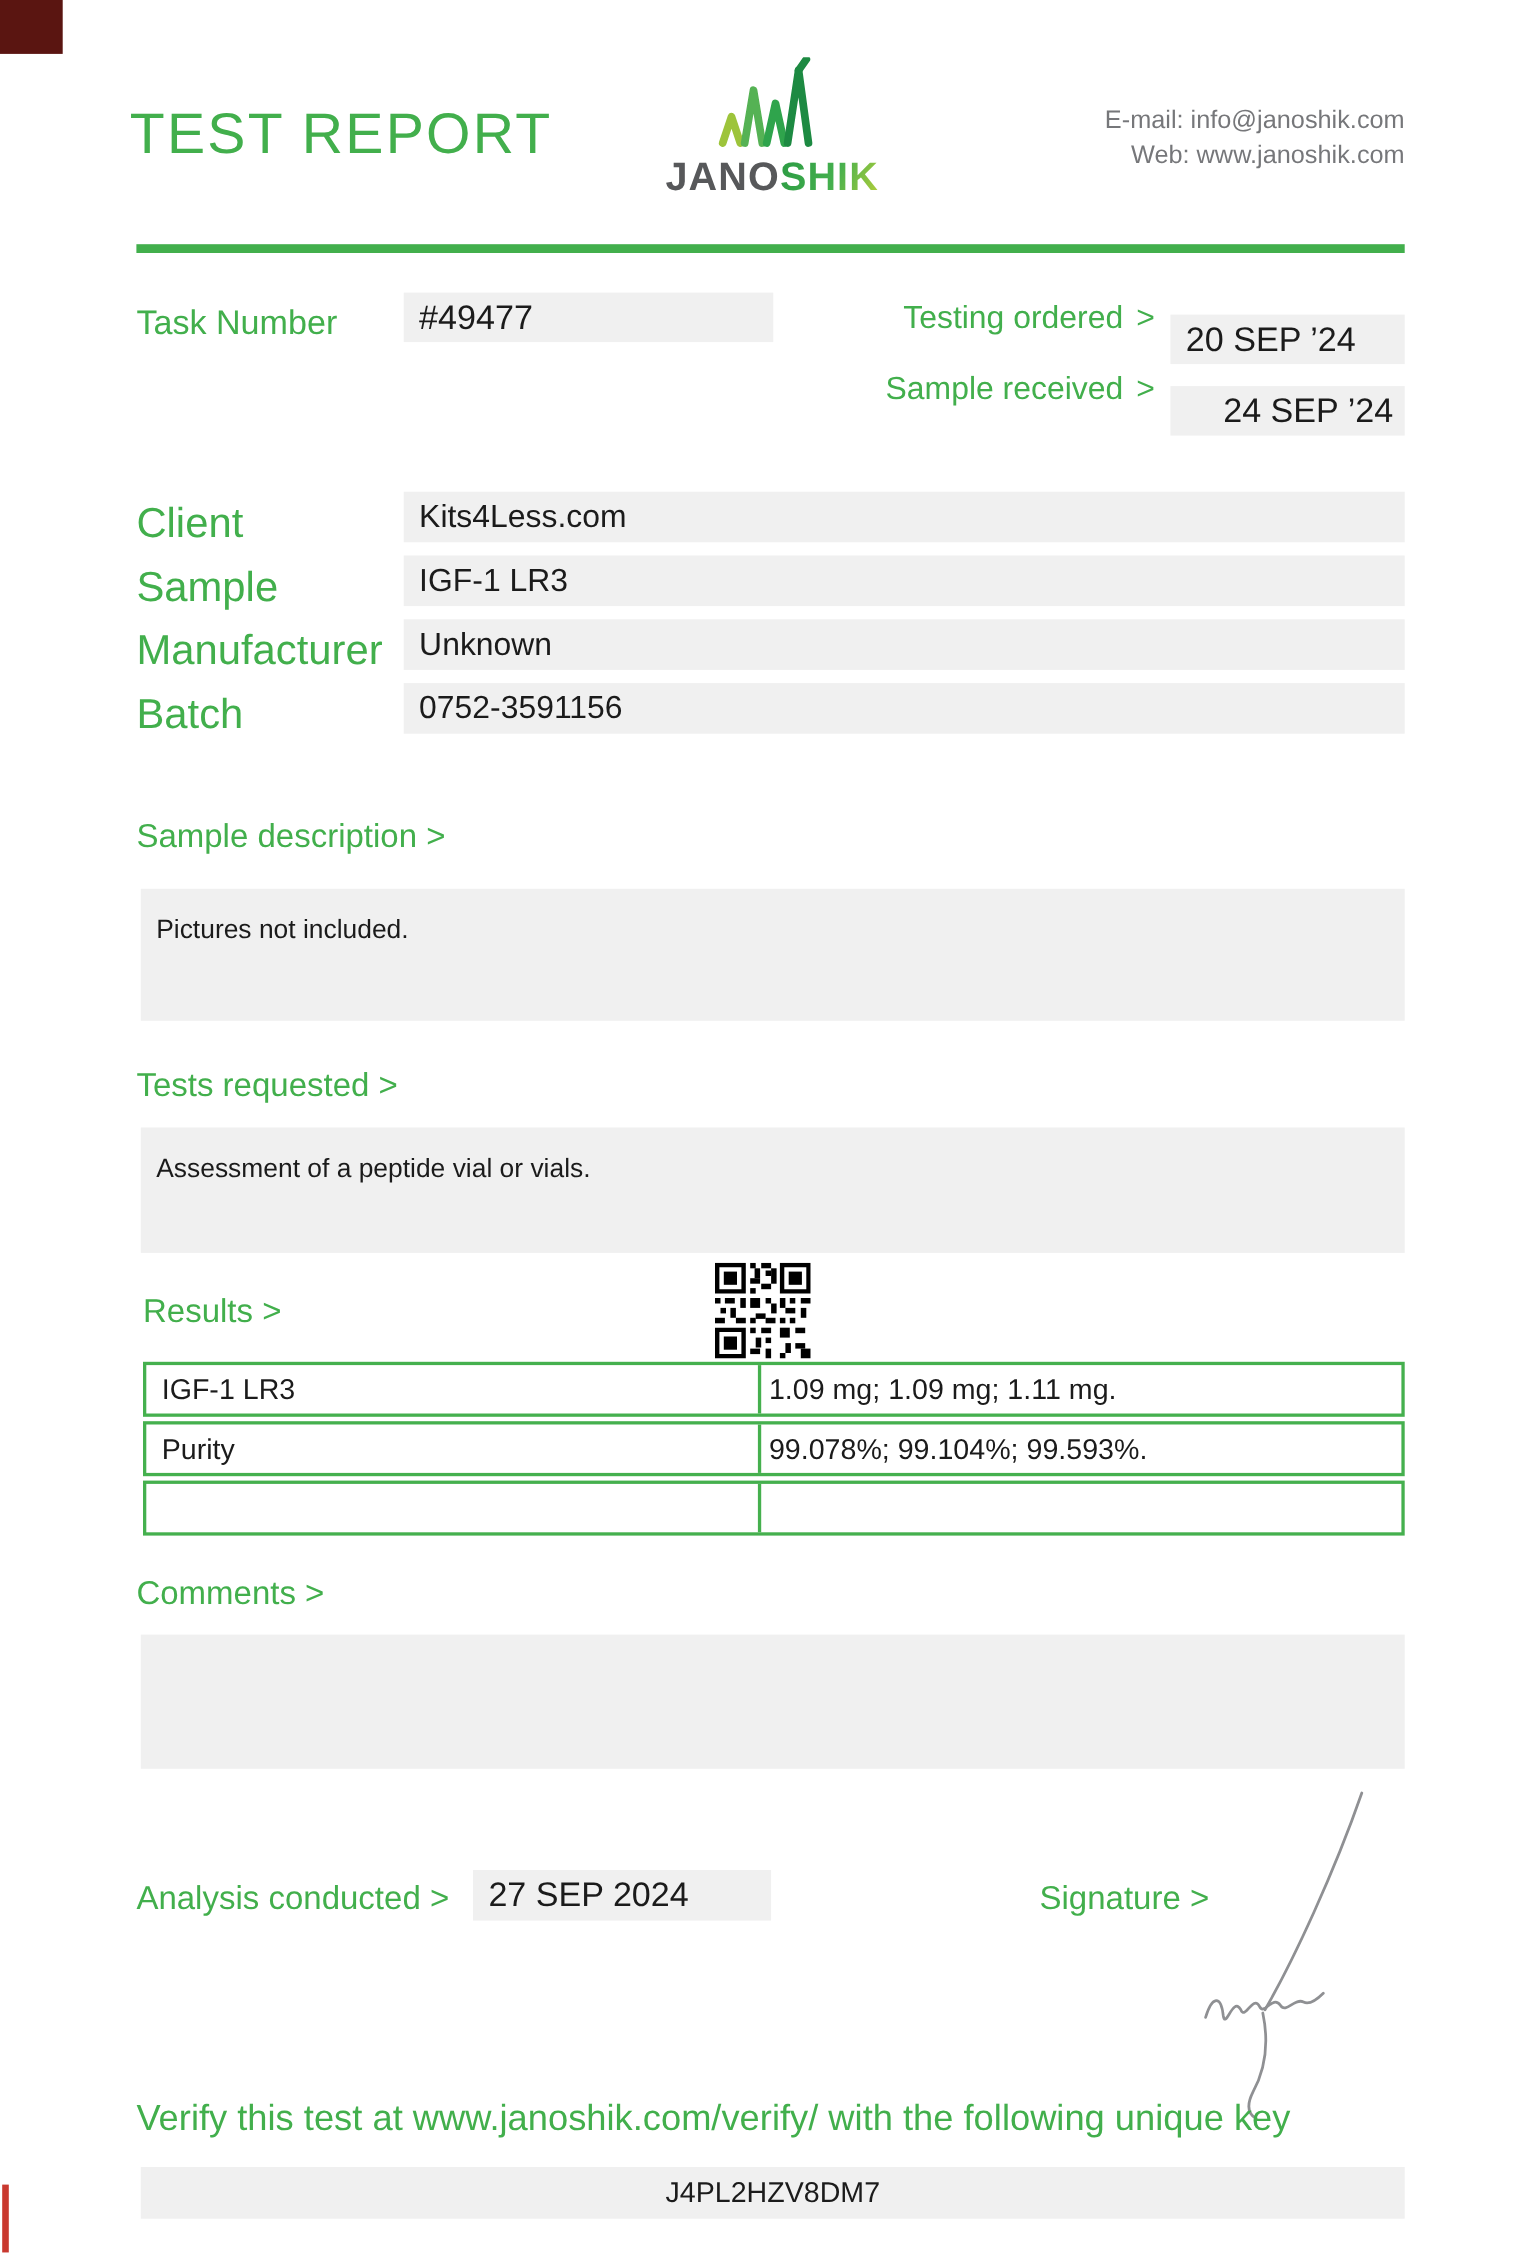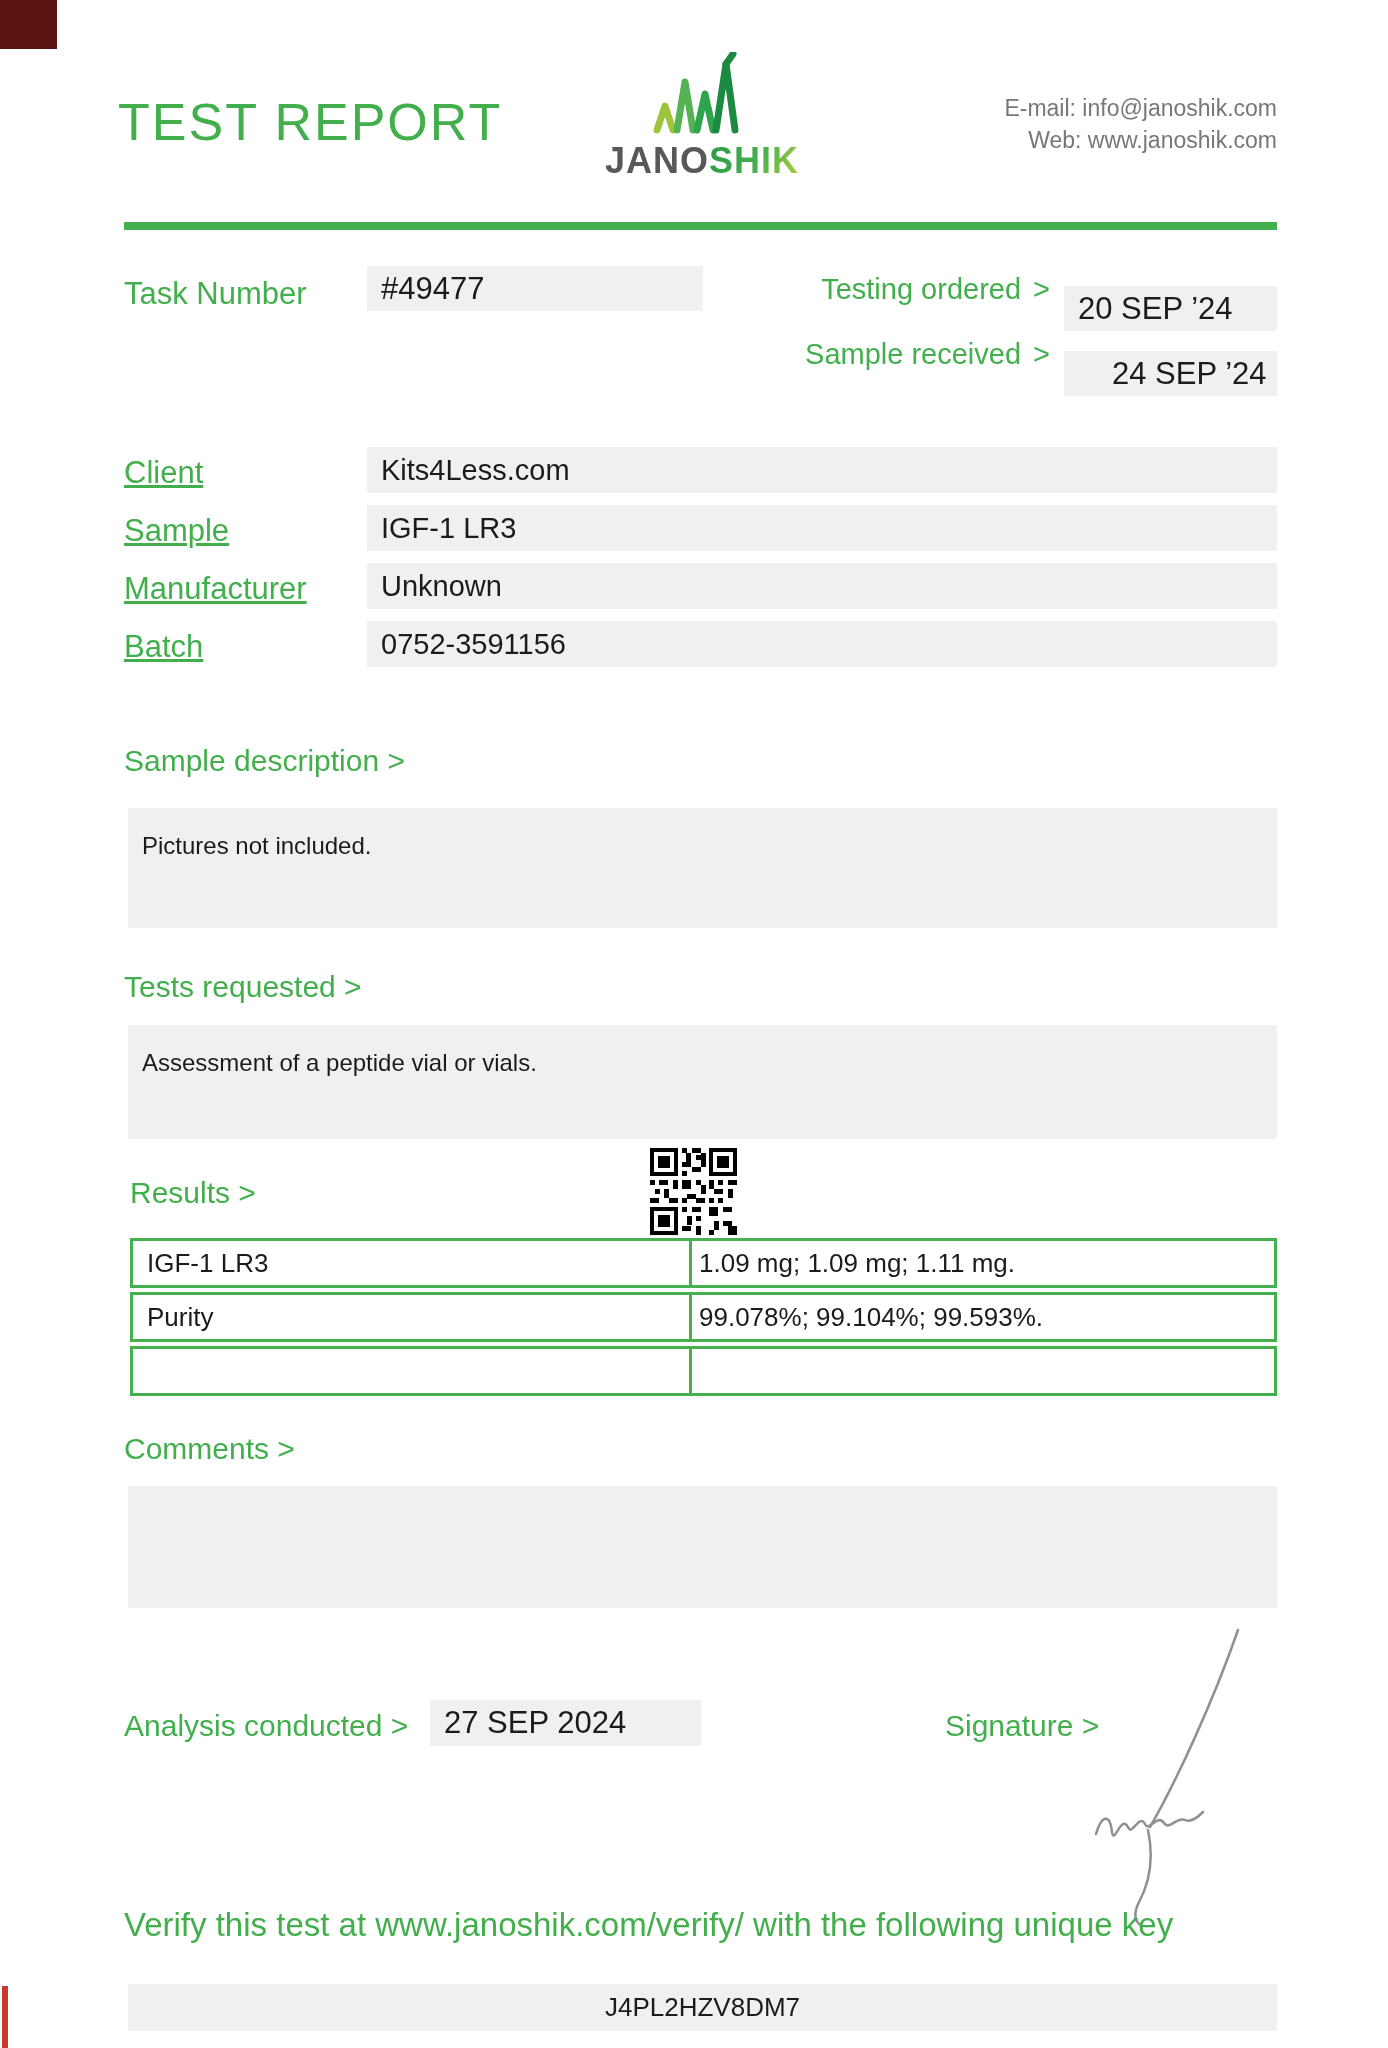--- a/index.html
+++ b/index.html
@@ -48,42 +48,42 @@
     font-size:31px;line-height:45px;padding-left:14px;}
   .date-label{width:350px;text-align:right;font-size:29px;color:var(--green);white-space:nowrap;}
   .dl1{left:700px;top:273px;}
   .dl2{left:700px;top:338px;}
   .date-label .arrow{margin-left:12px;}
   .date-box{width:213px;height:45px;background:var(--field);
     font-size:31px;line-height:45px;padding-left:14px;white-space:nowrap;margin-top:20px;}
   .db1{left:1064px;top:266px;}
   .db2{left:1064px;top:331px;padding-left:48px;}
   
-  .detail-label{left:124px;font-size:31px;color:var(--green);text-decoration:underline;}
+  .detail-label{left:124px;font-size:38px;color:var(--green);}
   .detail-field{left:367px;width:910px;height:46px;background:var(--field);
     font-size:29px;line-height:46px;padding-left:14px;}
   
   .section-heading{left:124px;font-size:30px;color:var(--green);}
   .big-box{left:128px;width:1149px;background:var(--field);
     font-size:24px;padding:24px 14px;color:var(--ink);}
   
   .rtable{left:130px;top:1238px;width:1147px;}
   .rrow{display:flex;border:3px solid var(--border-green);height:50px;margin-bottom:4px;background:#fff;}
   .rcell-l{width:559px;border-right:3px solid var(--border-green);
     font-size:26px;line-height:44px;padding-left:14px;overflow:hidden;}
   .rcell-r{flex:1;font-size:26px;line-height:44px;padding-left:7px;overflow:hidden;}
   
   .analysis-label{left:124px;top:1709px;font-size:30px;color:var(--green);}
   .analysis-box{left:430px;top:1700px;width:271px;height:46px;background:var(--field);
     font-size:31px;line-height:46px;padding-left:14px;}
   .sig-label{left:945px;top:1709px;font-size:30px;color:var(--green);}
   .signature{left:1078px;top:1622px;}
   .verify-text{left:124px;top:1906px;font-size:33px;color:var(--green);white-space:nowrap;}
   .key-box{left:128px;top:1970px;width:1149px;height:47px;background:var(--field);
-    font-size:26px;line-height:47px;text-align:center;margin-top:14px;}
+    font-size:26px;line-height:47px;text-align:center;}
   
   .artifact-tl{left:0;top:0;width:57px;height:49px;background:#5a1511;}
   .artifact-bl{left:2px;top:1986px;width:6px;height:62px;background:#c9392f;}
 </style>
 </head>
 <body>
 
 <div class="page">
 
   <div class="abs artifact-tl"></div>

